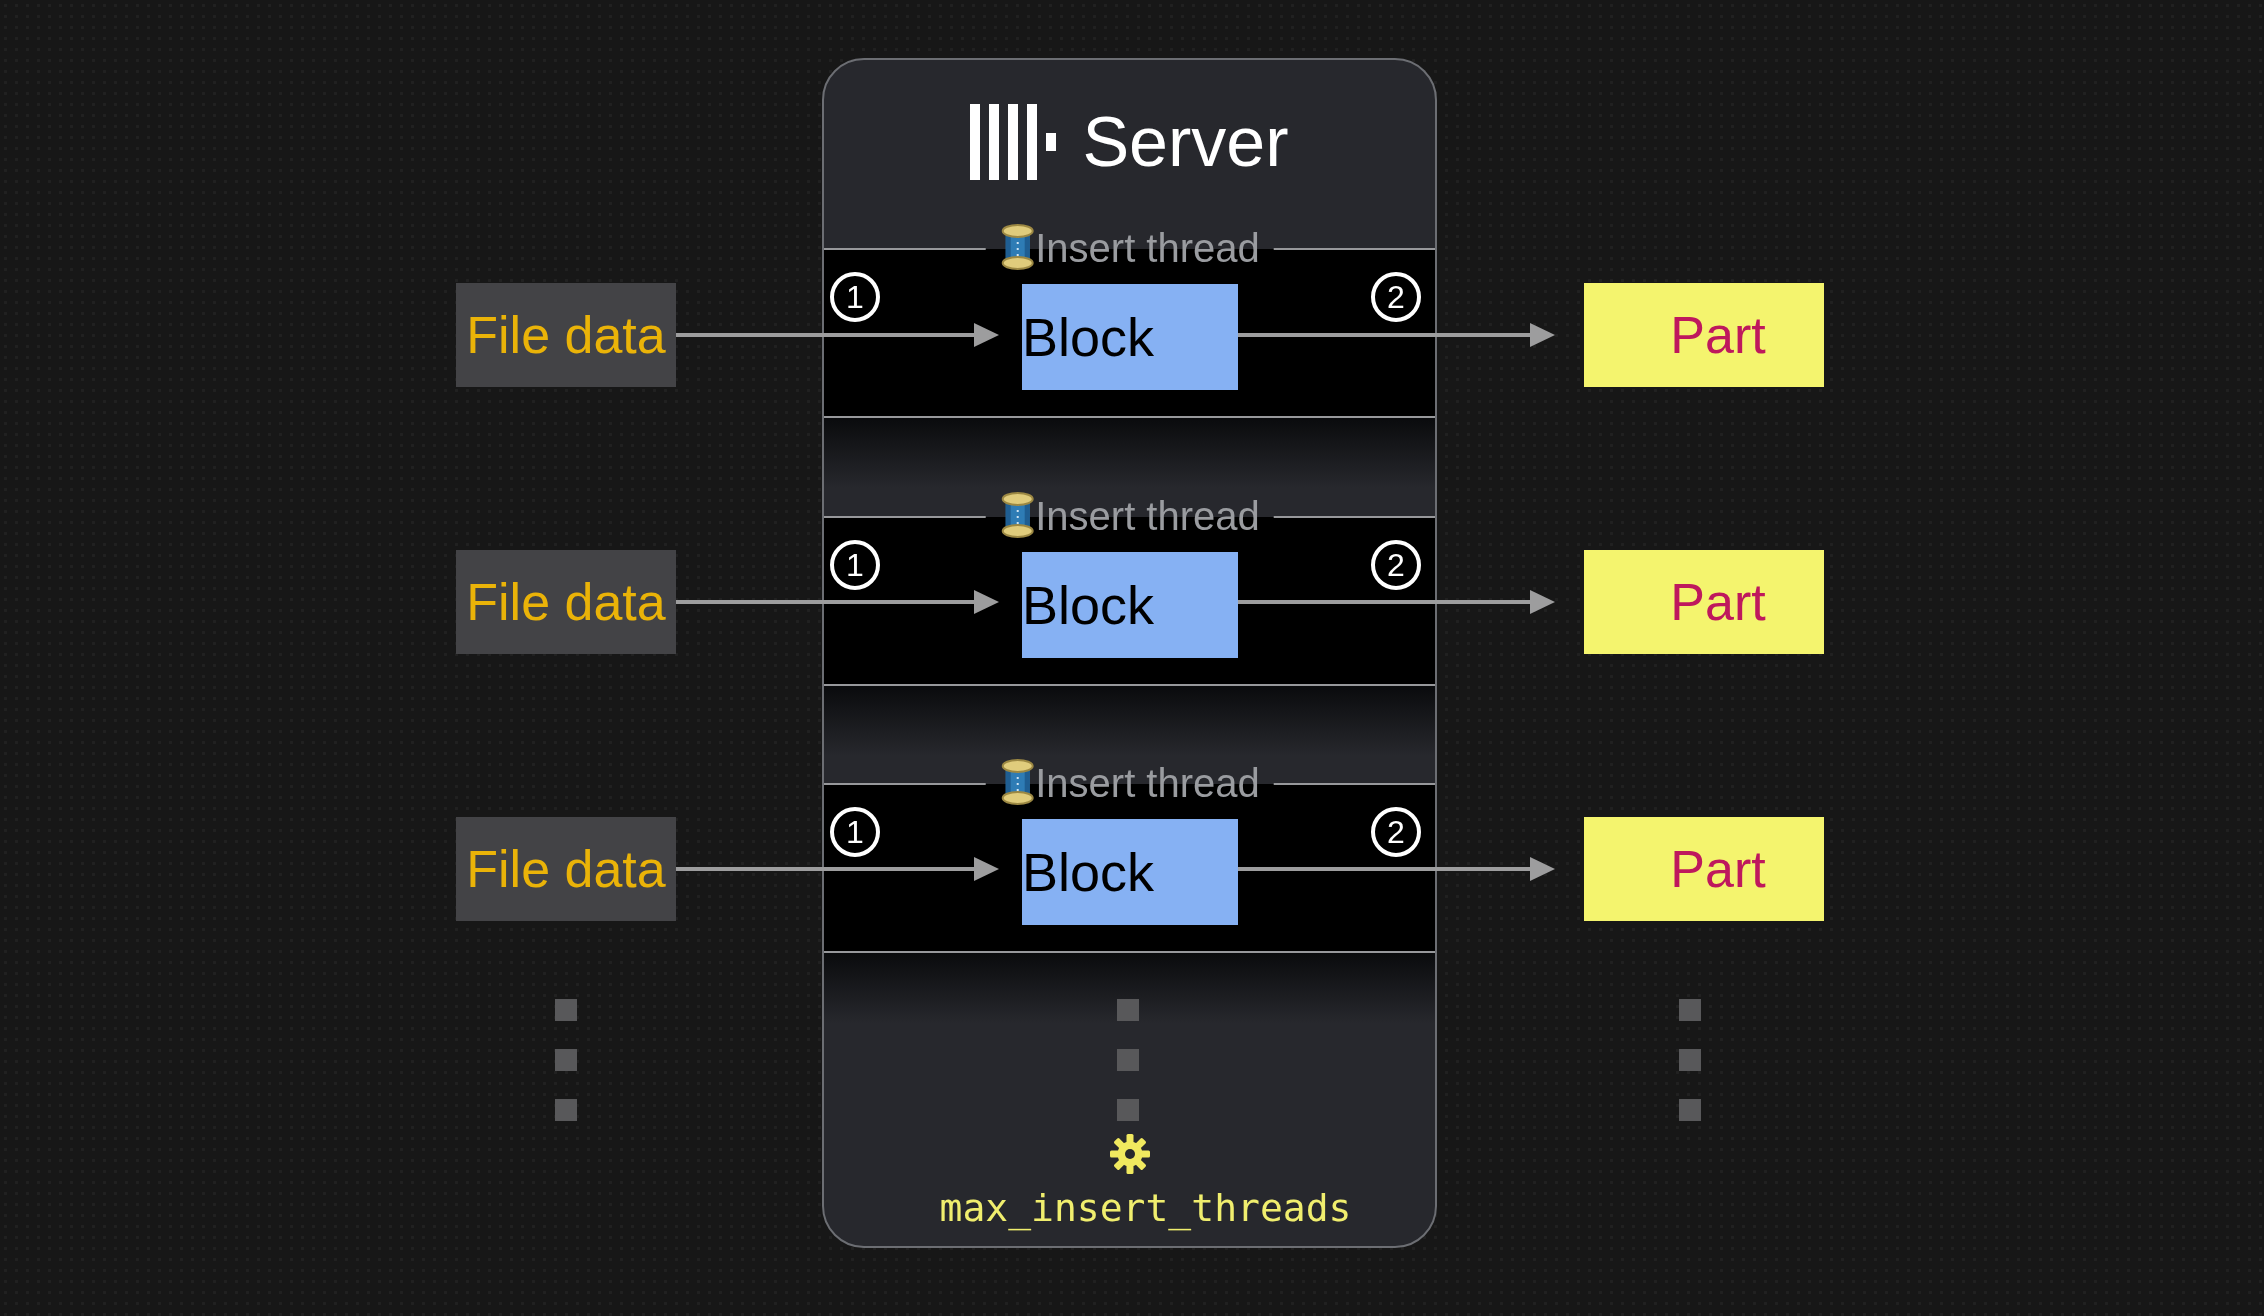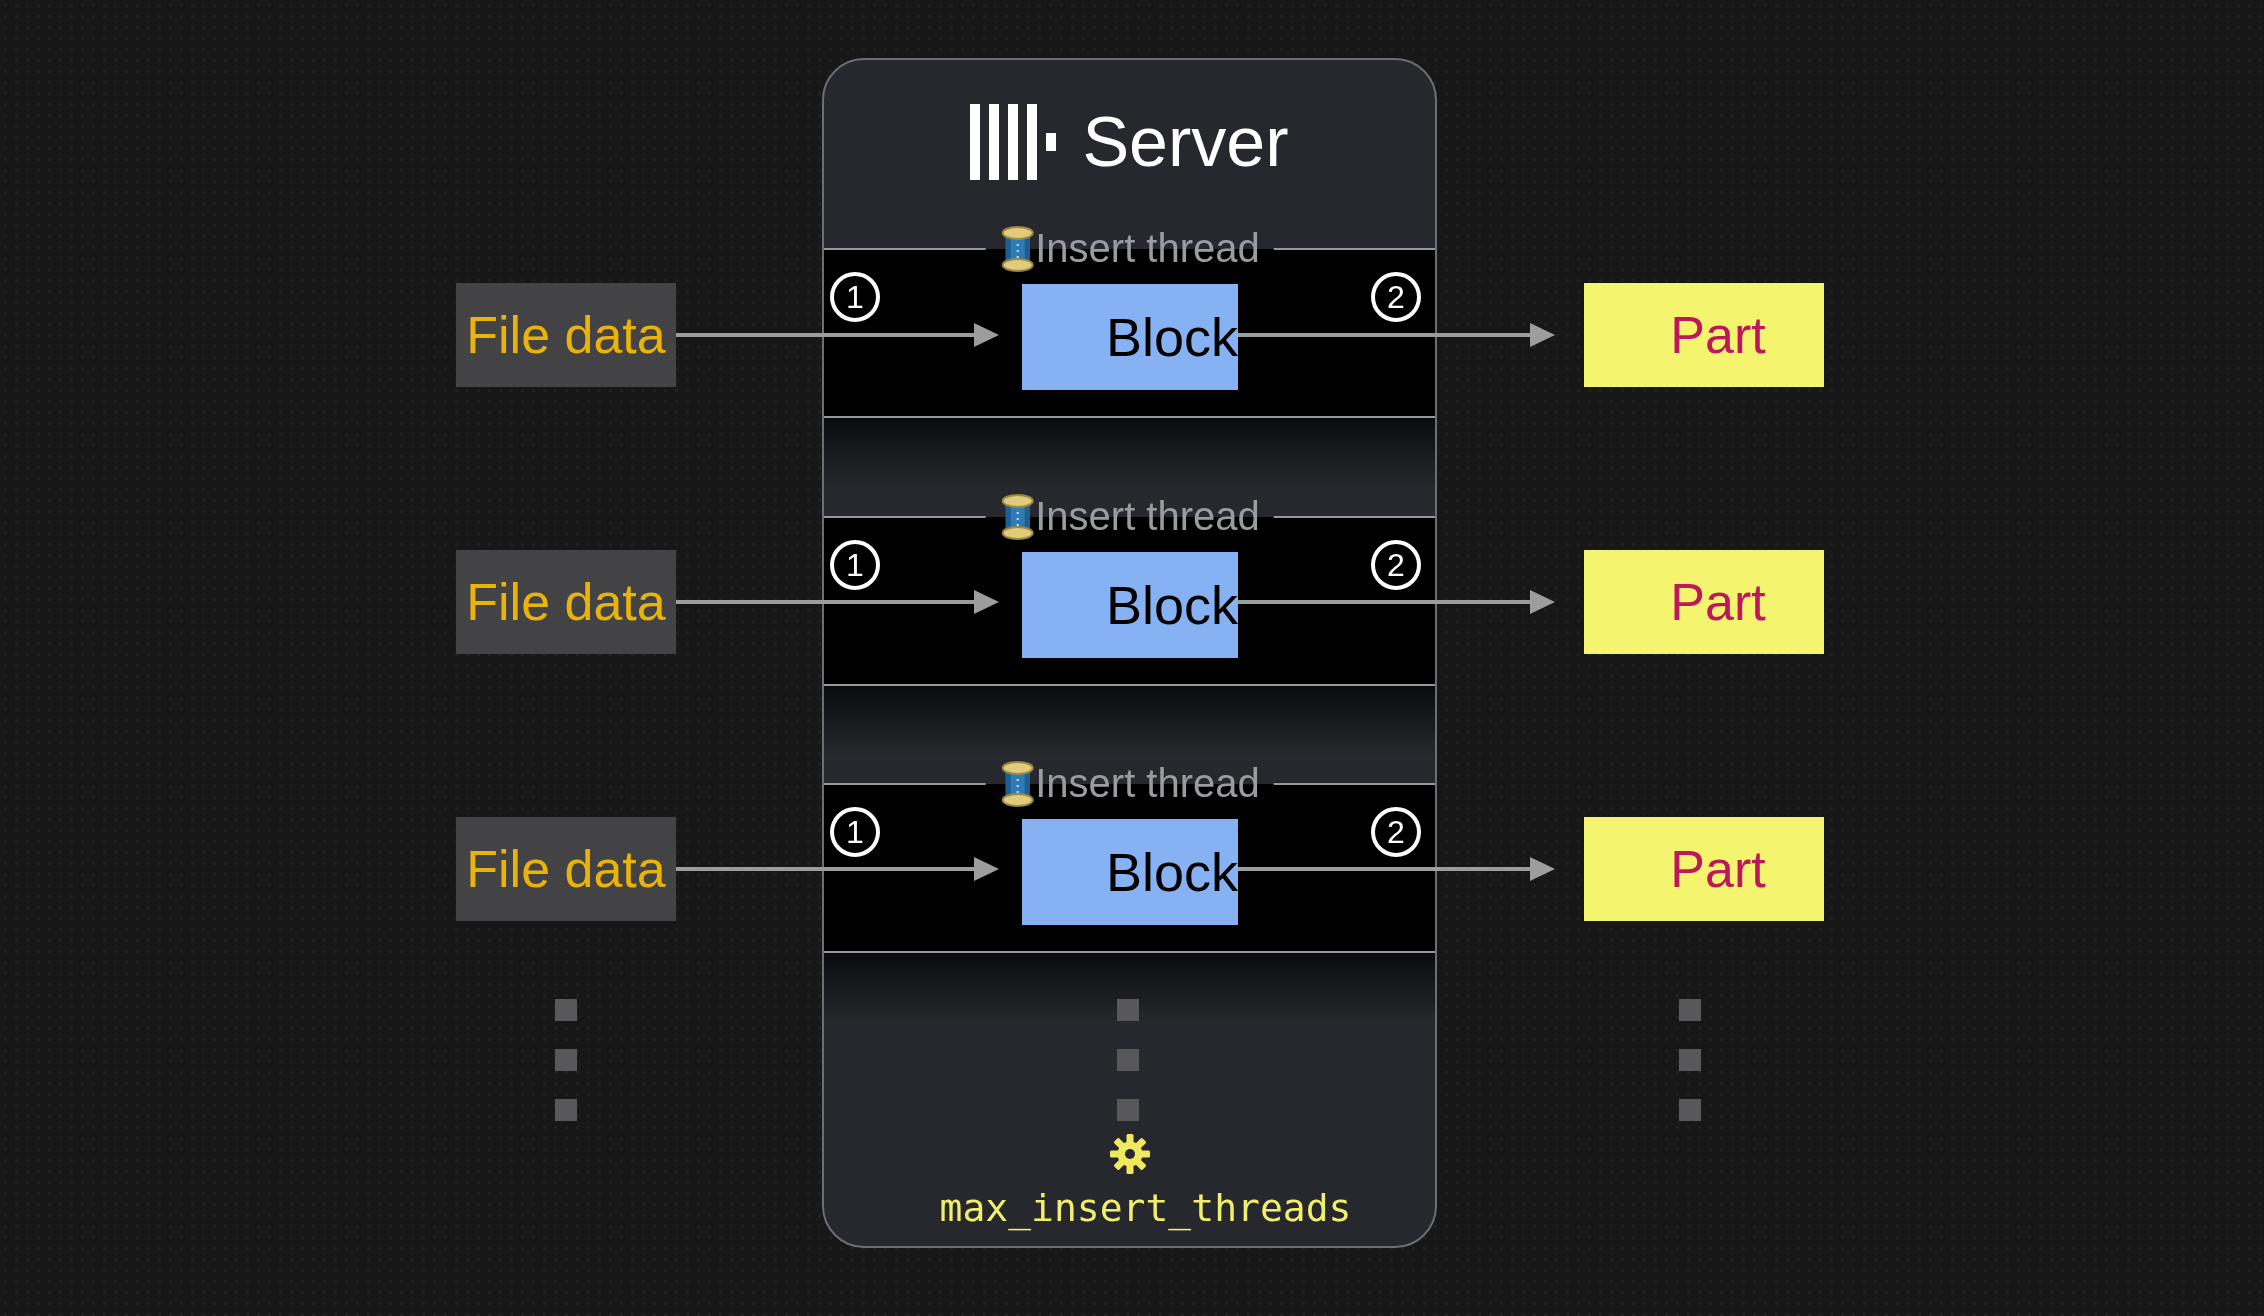--- a/index.html
+++ b/index.html
@@ -51,34 +51,34 @@
   }
   .s1{top:188px}.s2{top:456px}.s3{top:723px}
   .shade{
     position:absolute;left:0;right:0;height:78px;z-index:1;
     background:linear-gradient(180deg,#0a0b0d 0%,#27282d 90%);
   }
   .sh1{top:358px}.sh2{top:626px}.sh3{top:893px}
 
   .legend{
     position:absolute;top:-2px;left:50%;transform:translate(-50%,-50%);
-    display:flex;align-items:flex-end;padding:0 14px;
+    display:flex;align-items:flex-start;padding:0 14px;
     font-size:40px;line-height:48px;color:#9a9ca0;white-space:nowrap;
     background:linear-gradient(180deg,#27282d 0%,#27282d 52%,#000000 52%,#000000 100%);
   }
   .circ{
     position:absolute;width:50px;height:50px;box-sizing:border-box;border:4px solid #ffffff;
     border-radius:50%;color:#ffffff;display:flex;align-items:center;justify-content:center;
     font-size:32px;line-height:1;top:22px;
   }
   .circ.cin{left:6px;}
   .circ.cout{left:547px;}
   .blockbox{
     position:absolute;left:198px;top:34px;width:216px;height:106px;background:#86b1f3;
-    color:#000000;display:flex;align-items:center;justify-content:flex-end;font-size:54px;line-height:1;
+    color:#000000;display:flex;align-items:center;justify-content:flex-start;font-size:54px;line-height:1;
   }
   .middot{position:absolute;left:293px;width:22px;height:22px;background:#58585a;z-index:3;}
   .md1{top:939px}.md2{top:989px}.md3{top:1039px}
 
   .gearwrap{position:absolute;top:1072px;left:0;right:0;display:flex;justify-content:center;z-index:3;}
   .setting{
     position:absolute;top:1126px;left:0;right:0;text-align:center;z-index:3;
     font-family:"DejaVu Sans Mono", monospace;font-size:38px;color:#f0ee6e;margin-left:32px;
   }
 </style>

